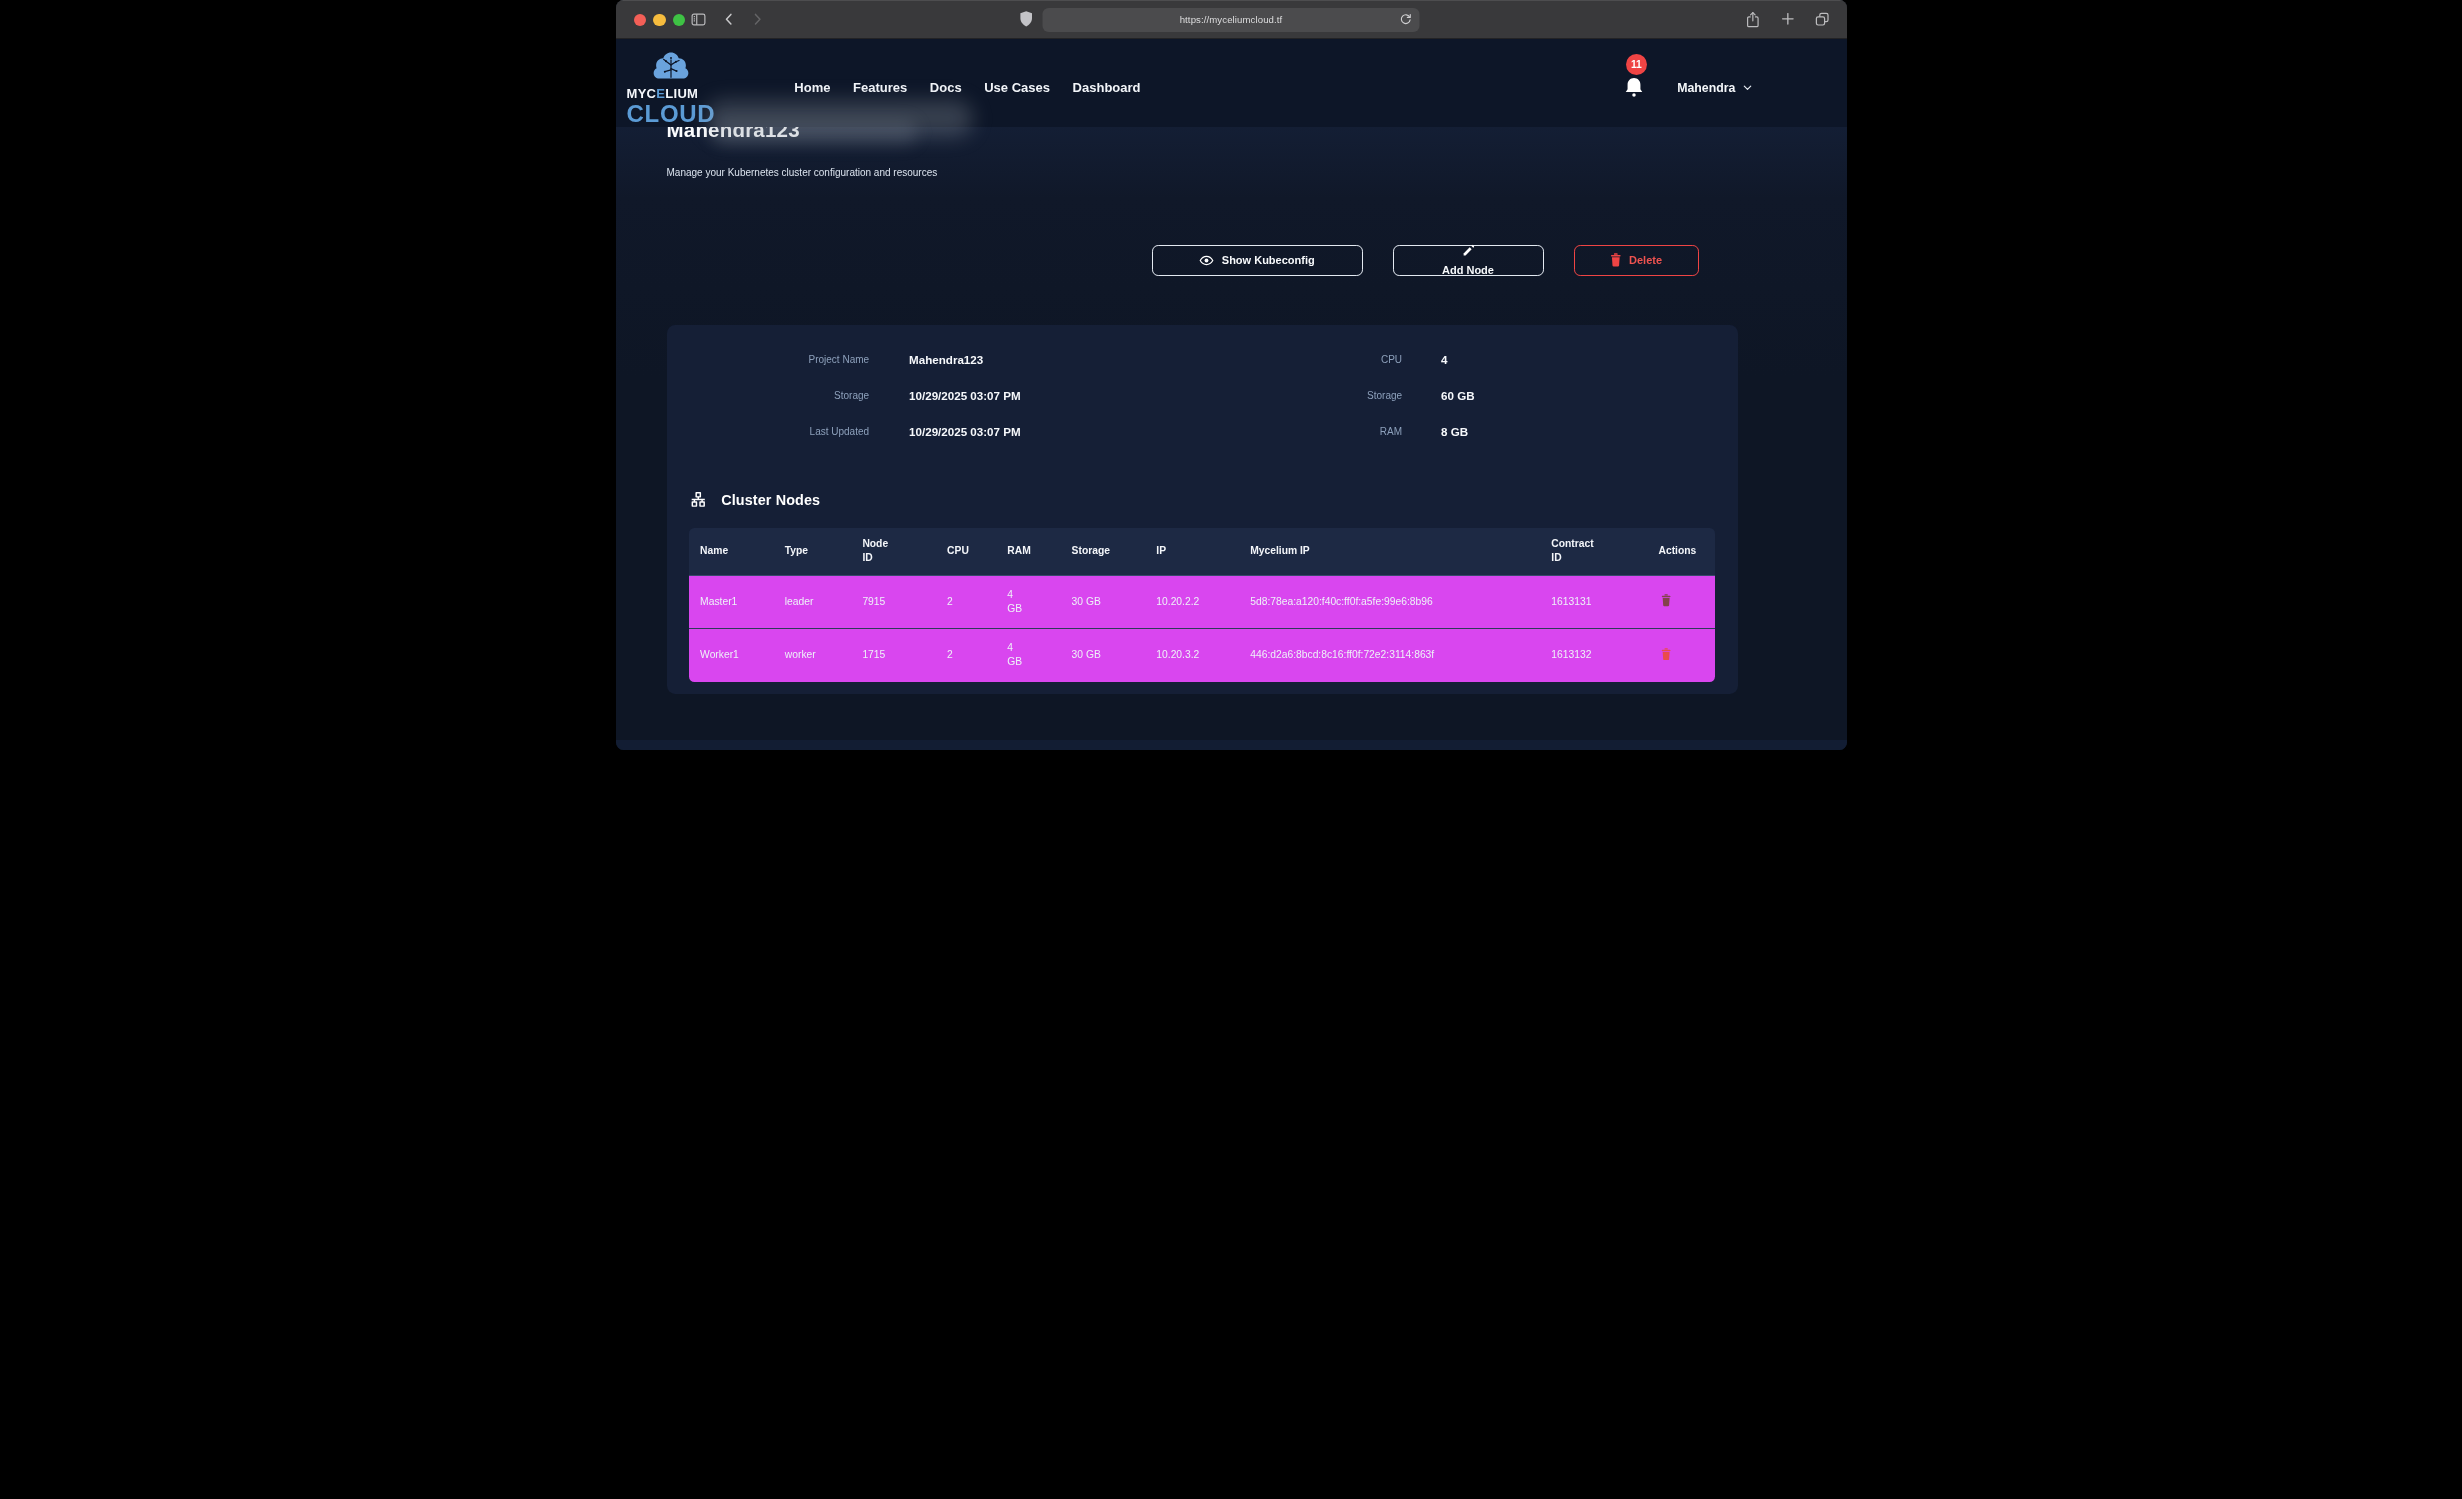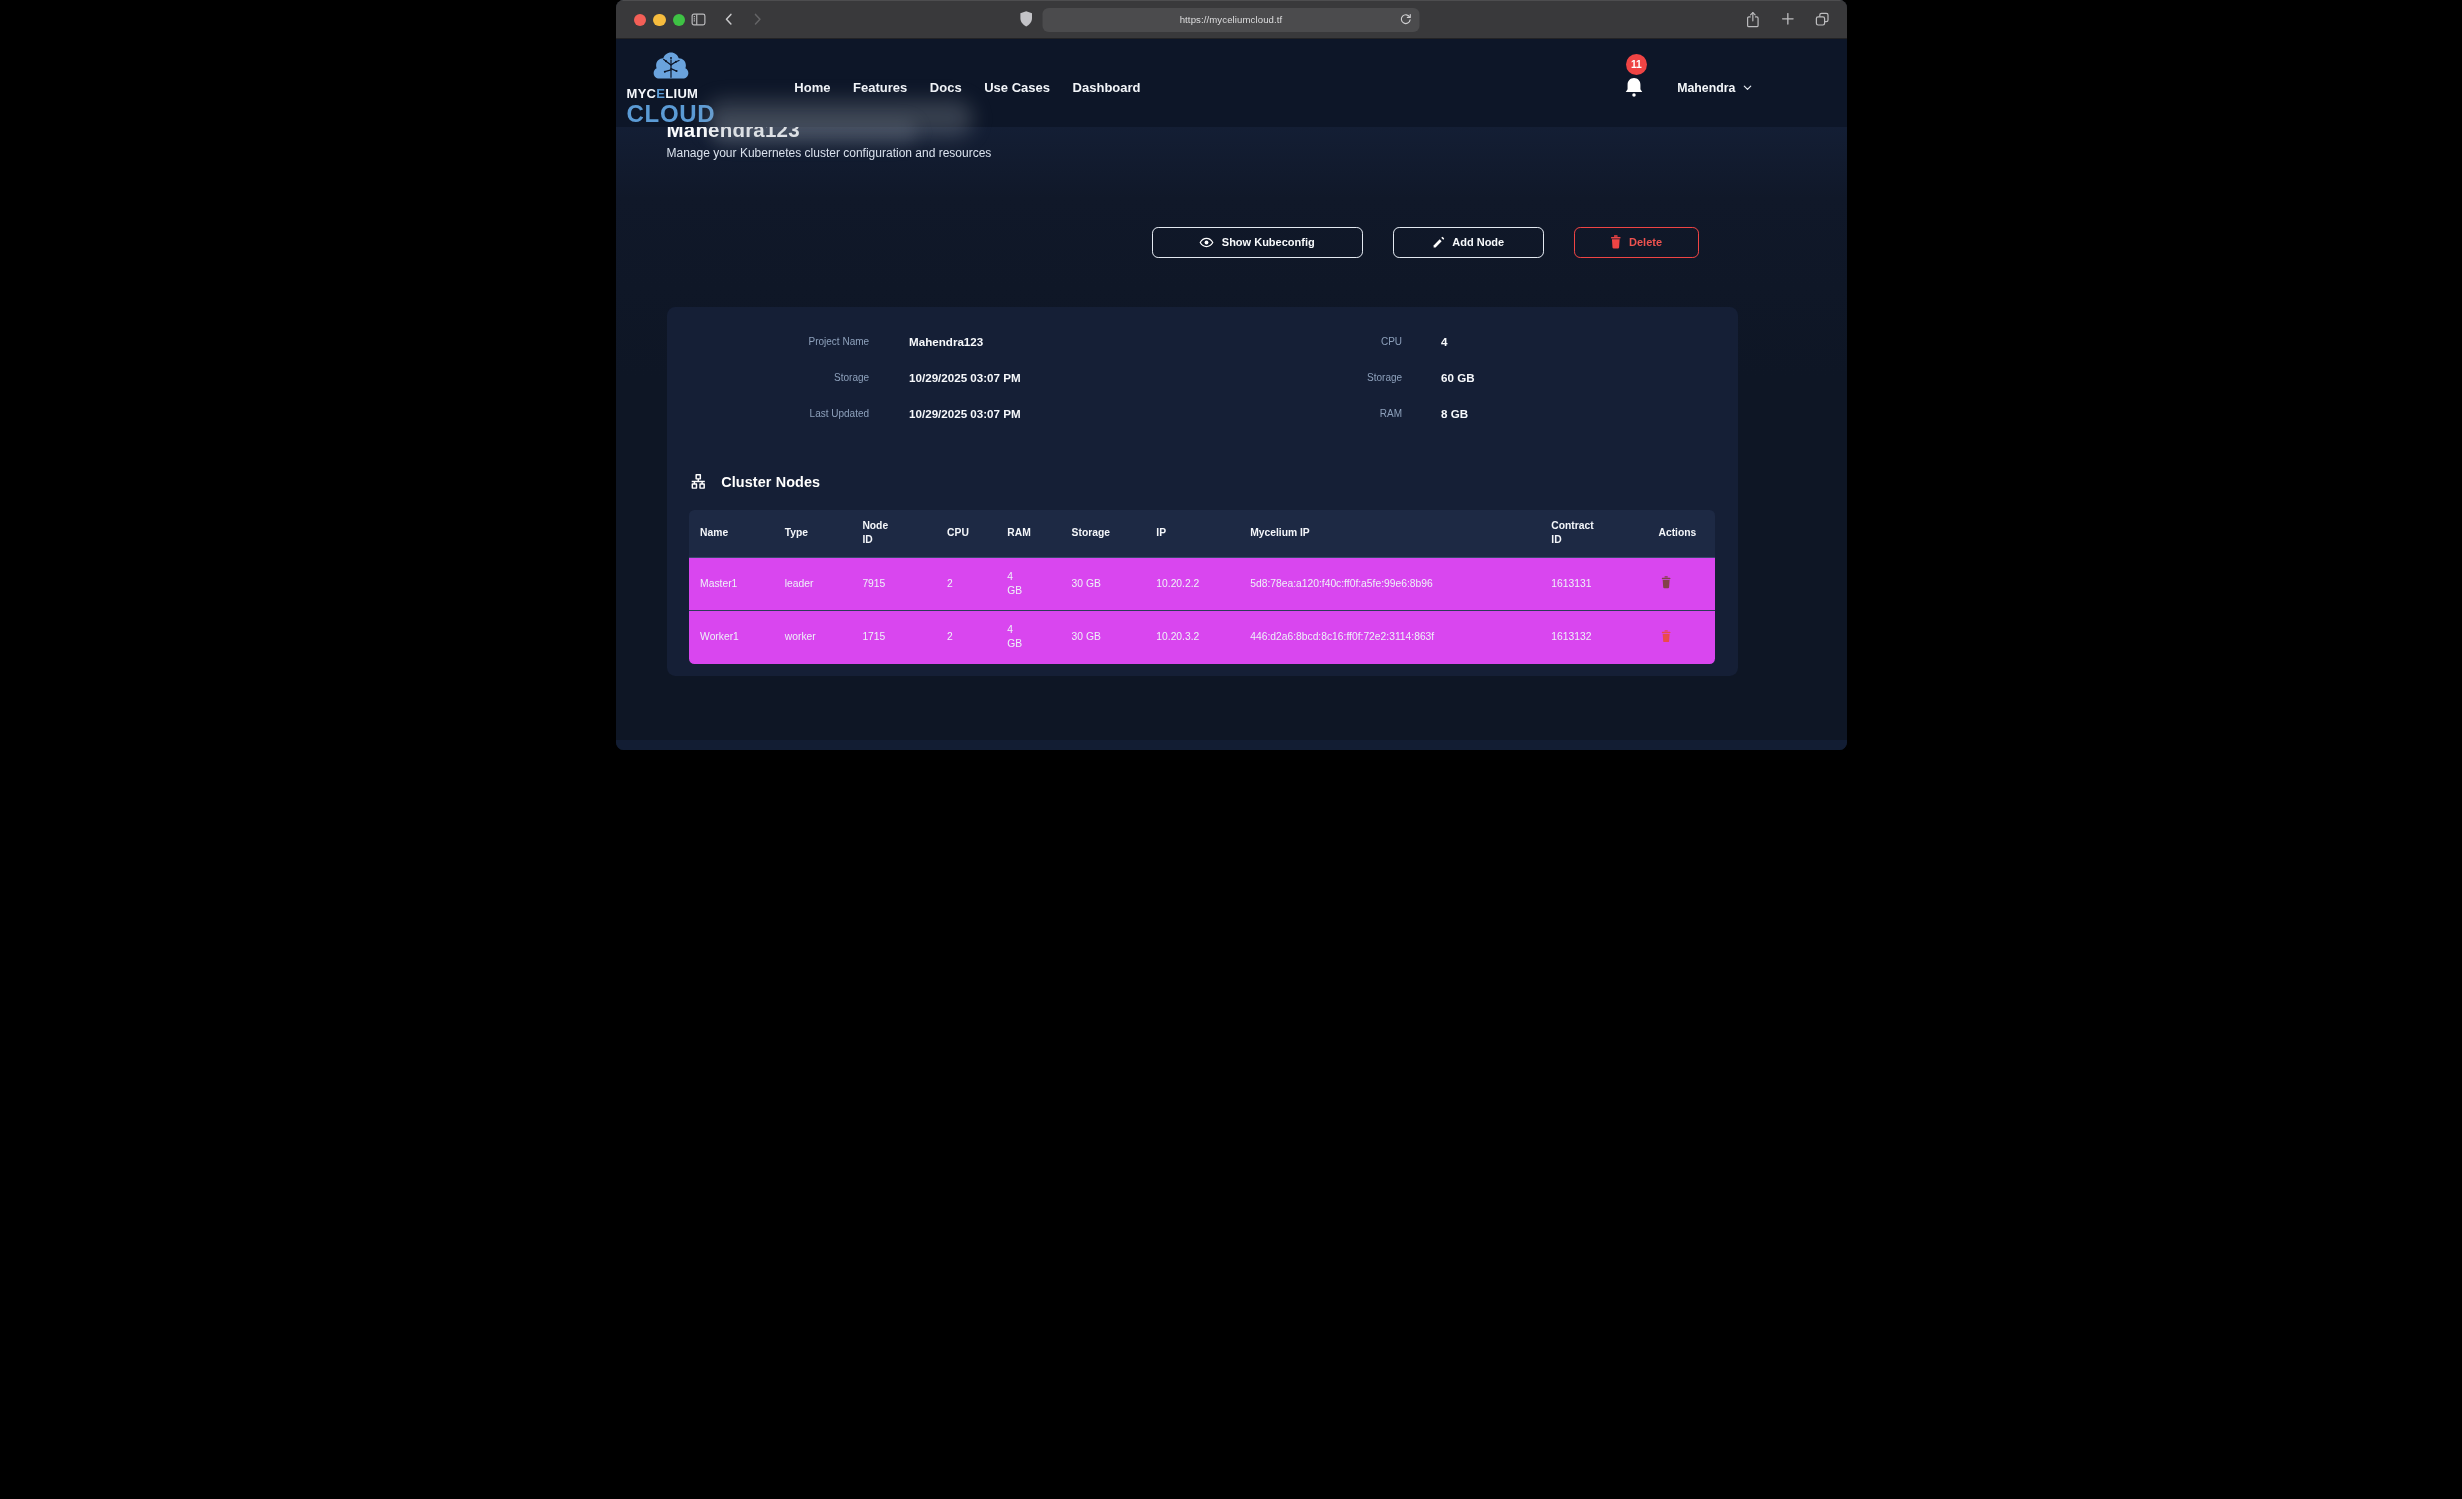--- a/index.html
+++ b/index.html
@@ -49,28 +49,28 @@
     display:flex; align-items:center; justify-content:center;
   }
   .user-menu{ display:flex; align-items:center; gap:6.2px; color:#f4f7fa; font-size:12.3px; font-weight:700; }
   
   .main{
     position:relative; z-index:1; height:623px;
     background:linear-gradient(#141f36 0px, #101829 82px, #0e1625 260px, #0e1625 100%);
     padding:0 109px 0 51px;
   }
   .page-title{ margin-top:-10.3px; font-size:20.5px; line-height:26px; font-weight:700; color:#fbfcfe; letter-spacing:0.2px; }
-  .page-subtitle{ margin-top:3px; font-size:12px; color:#dbe3ee; }
+  .page-subtitle{ margin-top:24px; font-size:10px; color:#dbe3ee; }
   .actions-row{ display:flex; justify-content:flex-end; gap:30px; margin:67px 39px 0 0; }
   .btn{
     height:31px; display:flex; align-items:center; justify-content:center; gap:7.5px;
     background:transparent; border:1.4px solid #e3e9f1; border-radius:6.2px;
     color:#f8fafc; font-size:11px; font-weight:700; font-family:inherit; cursor:pointer;
   }
-  .btn-kubeconfig{ width:211px; } .btn-addnode{ width:151px; }
+  .btn-kubeconfig{ width:211px; } .btn-addnode{ width:151px;flex-direction:column; }
   .btn-delete{ width:125px; border-color:#ef4444; color:#ef5350; }
   
   .info-card{ margin-top:49px; background:#151f36; border-radius:8.2px; padding:16.4px 22.6px 12.3px; }
   .info-grid{ display:flex; }
   .ig-left{ width:424px; } .ig-right{ margin-left:152px; }
   .info-row{ display:flex; align-items:center; height:36px; }
   .info-label{ color:#8da0bb; font-size:10px; text-align:right; }
   .ig-left .info-label{ width:180px; } .ig-right .info-label{ width:137px; }
   .info-value{ color:#f7f9fc; font-size:11.6px; font-weight:700; }
   .ig-left .info-value{ margin-left:40px; } .ig-right .info-value{ margin-left:39px; }

